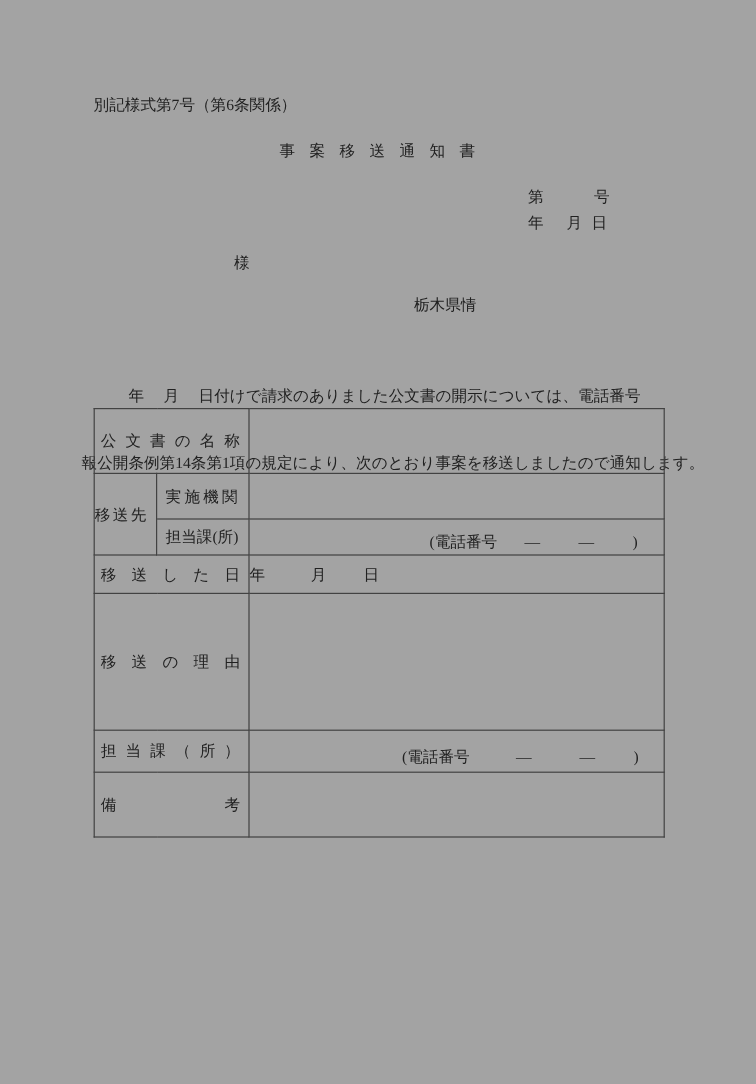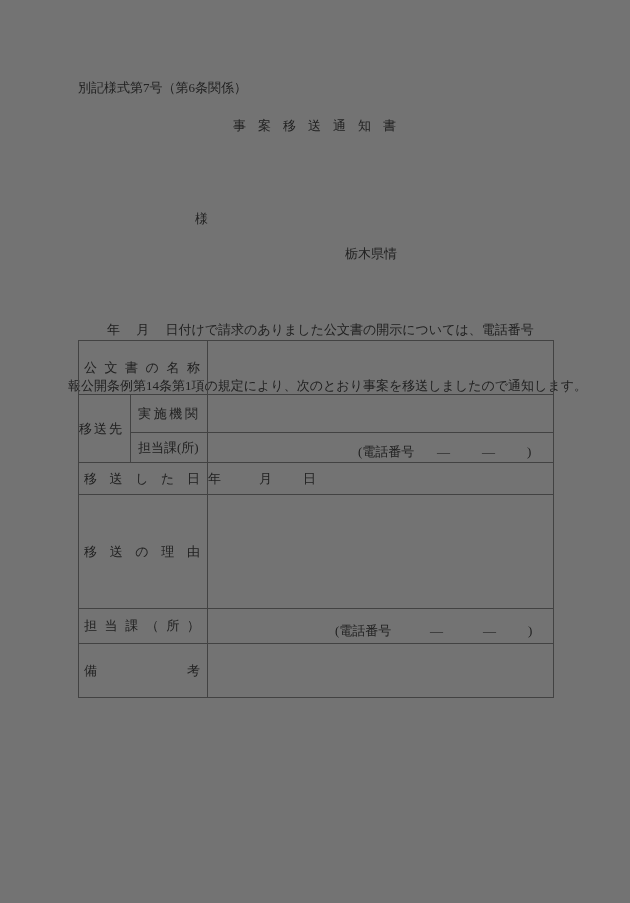--- a/index.html
+++ b/index.html
@@ -1,19 +1,19 @@
 <!DOCTYPE html>
 <html><head>
 <meta charset="utf-8">
 <style>
   html,body{margin:0;padding:0;background:#ffffff;}
   .page{
     position:relative;
     width:630px;height:903px;
-    background:#737373;
+    background:#a3a3a3;
     font-family:"Liberation Serif","DejaVu Serif",serif;
     font-size:13px;
     color:#212121;
     overflow:hidden;
   }
   .abs{position:absolute;}
   .form-number{left:78px;top:80px;line-height:16px;}
   .doc-title{
     left:0;right:0;top:117px;
     text-align:center;
@@ -84,20 +84,24 @@
 </style>
 </head>
 <body>
 
 <div class="page">
 
   <div class="abs form-number">別記様式第7号（第6条関係）</div>
 
   <div class="abs doc-title">事案移送通知書</div>
 
+  <div class="abs doc-no-block">
+    <div class="doc-no-line"><span>第</span><span class="suffix">号</span></div>
+    <div class="doc-date-line"><span class="y">年</span><span class="m">月</span><span class="d">日</span></div>
+  </div>
 
   <div class="abs recipient">様</div>
 
   <div class="abs sender">栃木県情</div>
 
   <div class="abs body-text">
     <div>　　　年　 月　 日付けで請求のありました公文書の開示については、電話番号</div>
     <div>報公開条例第14条第1項の規定により、次のとおり事案を移送しましたので通知します。</div>
   </div>
 

